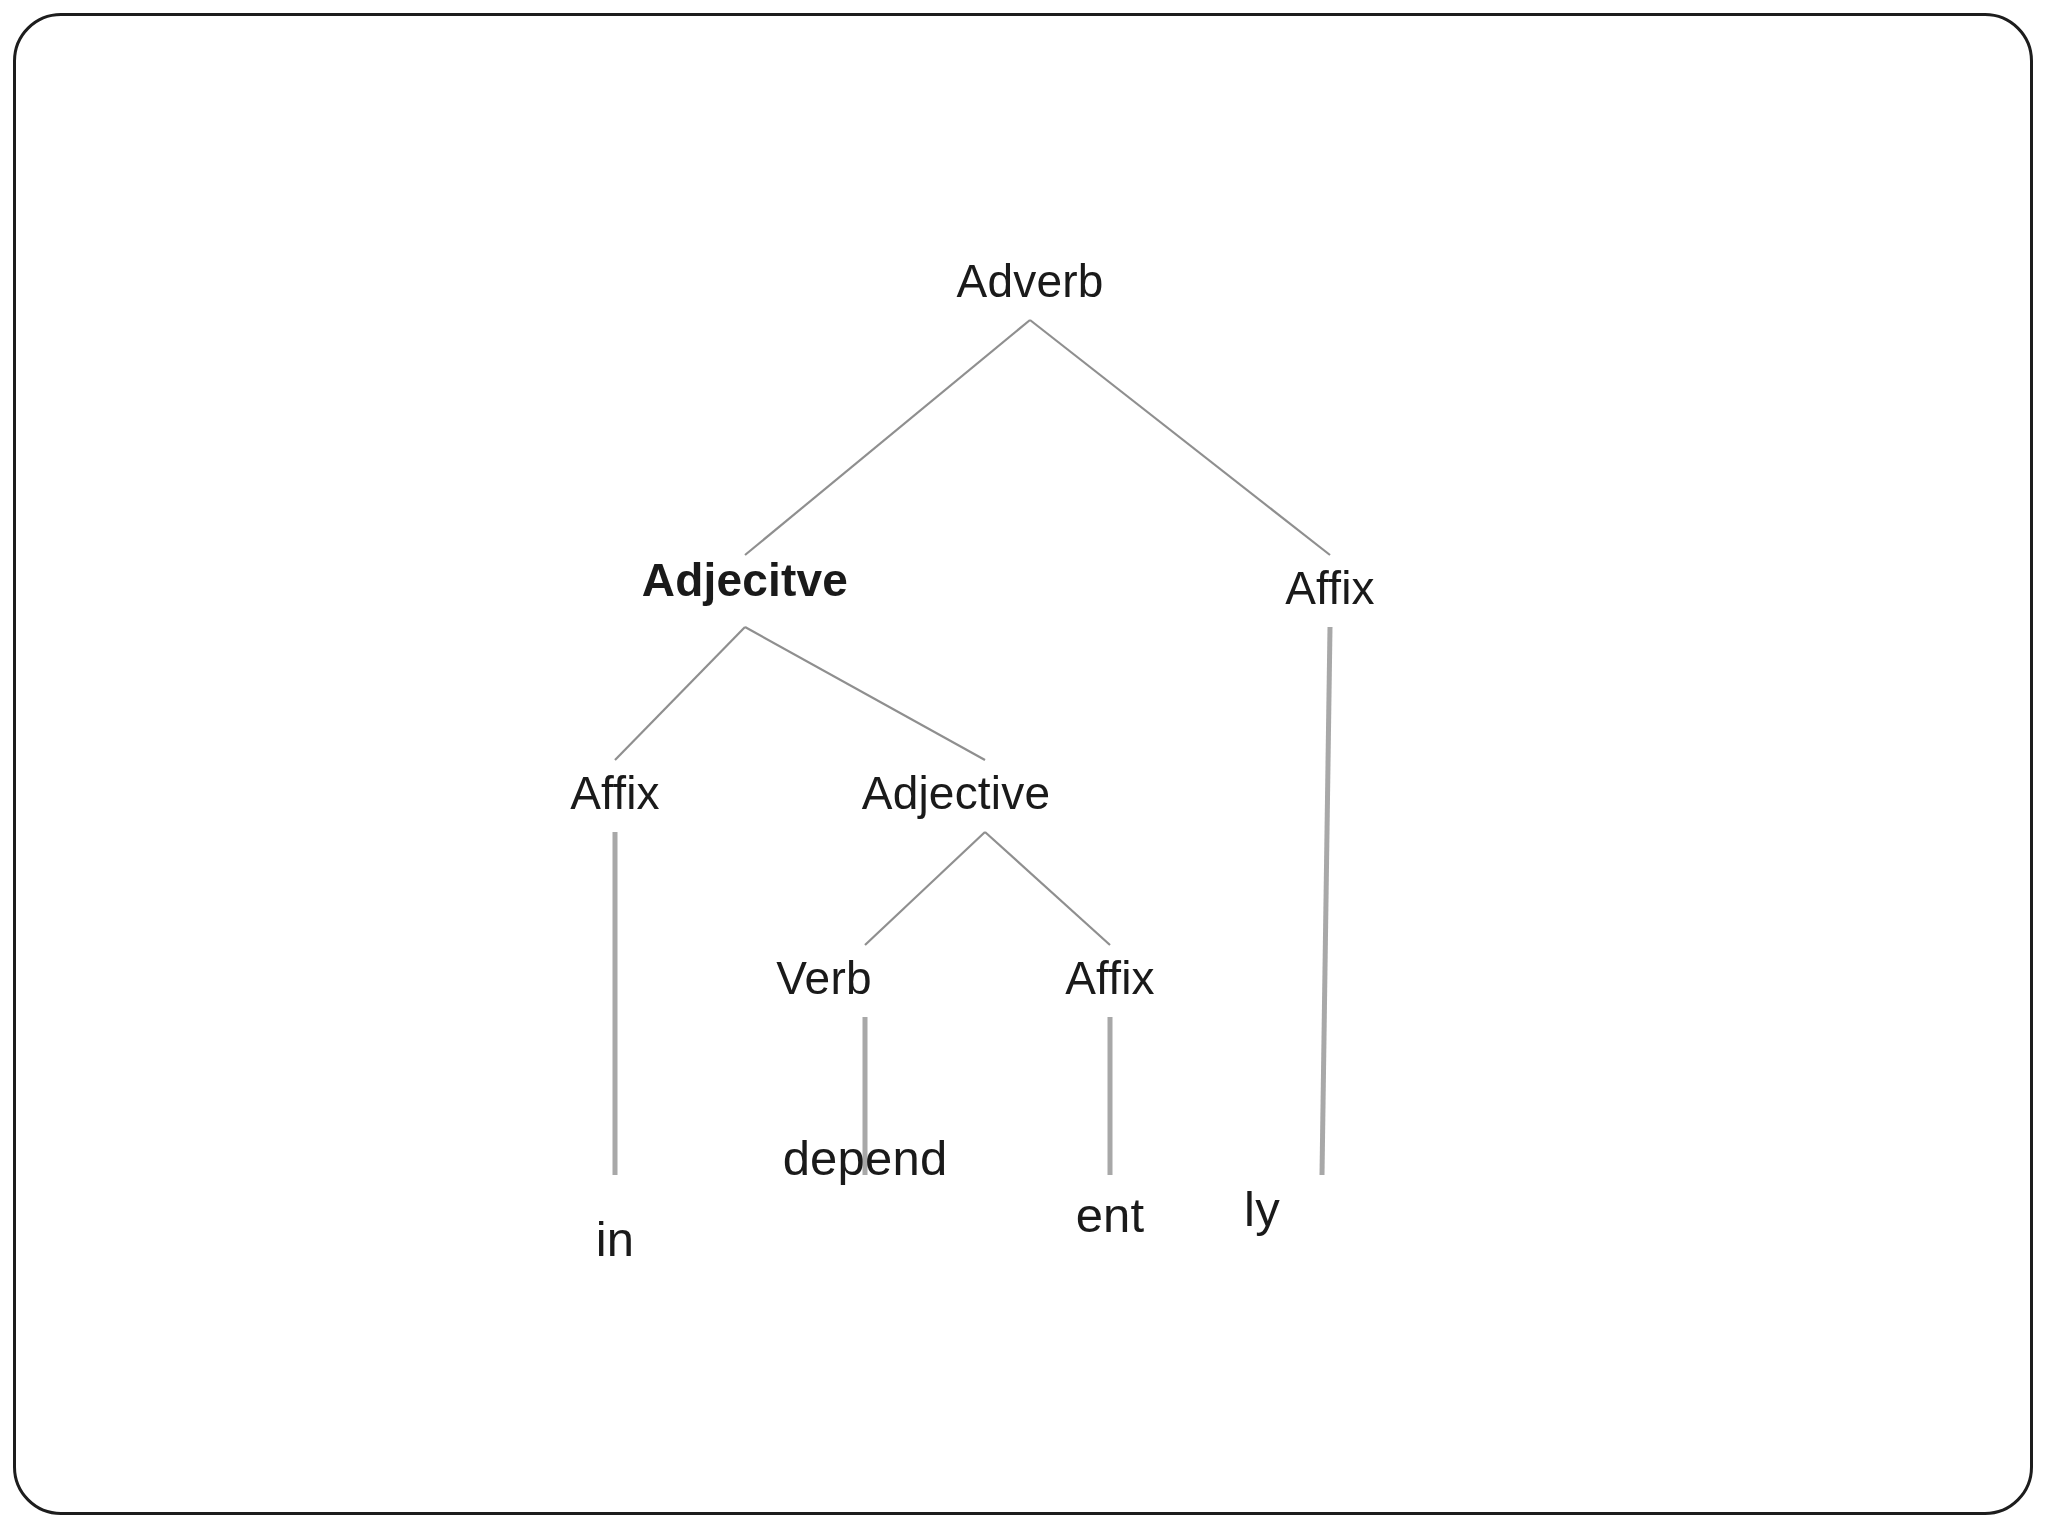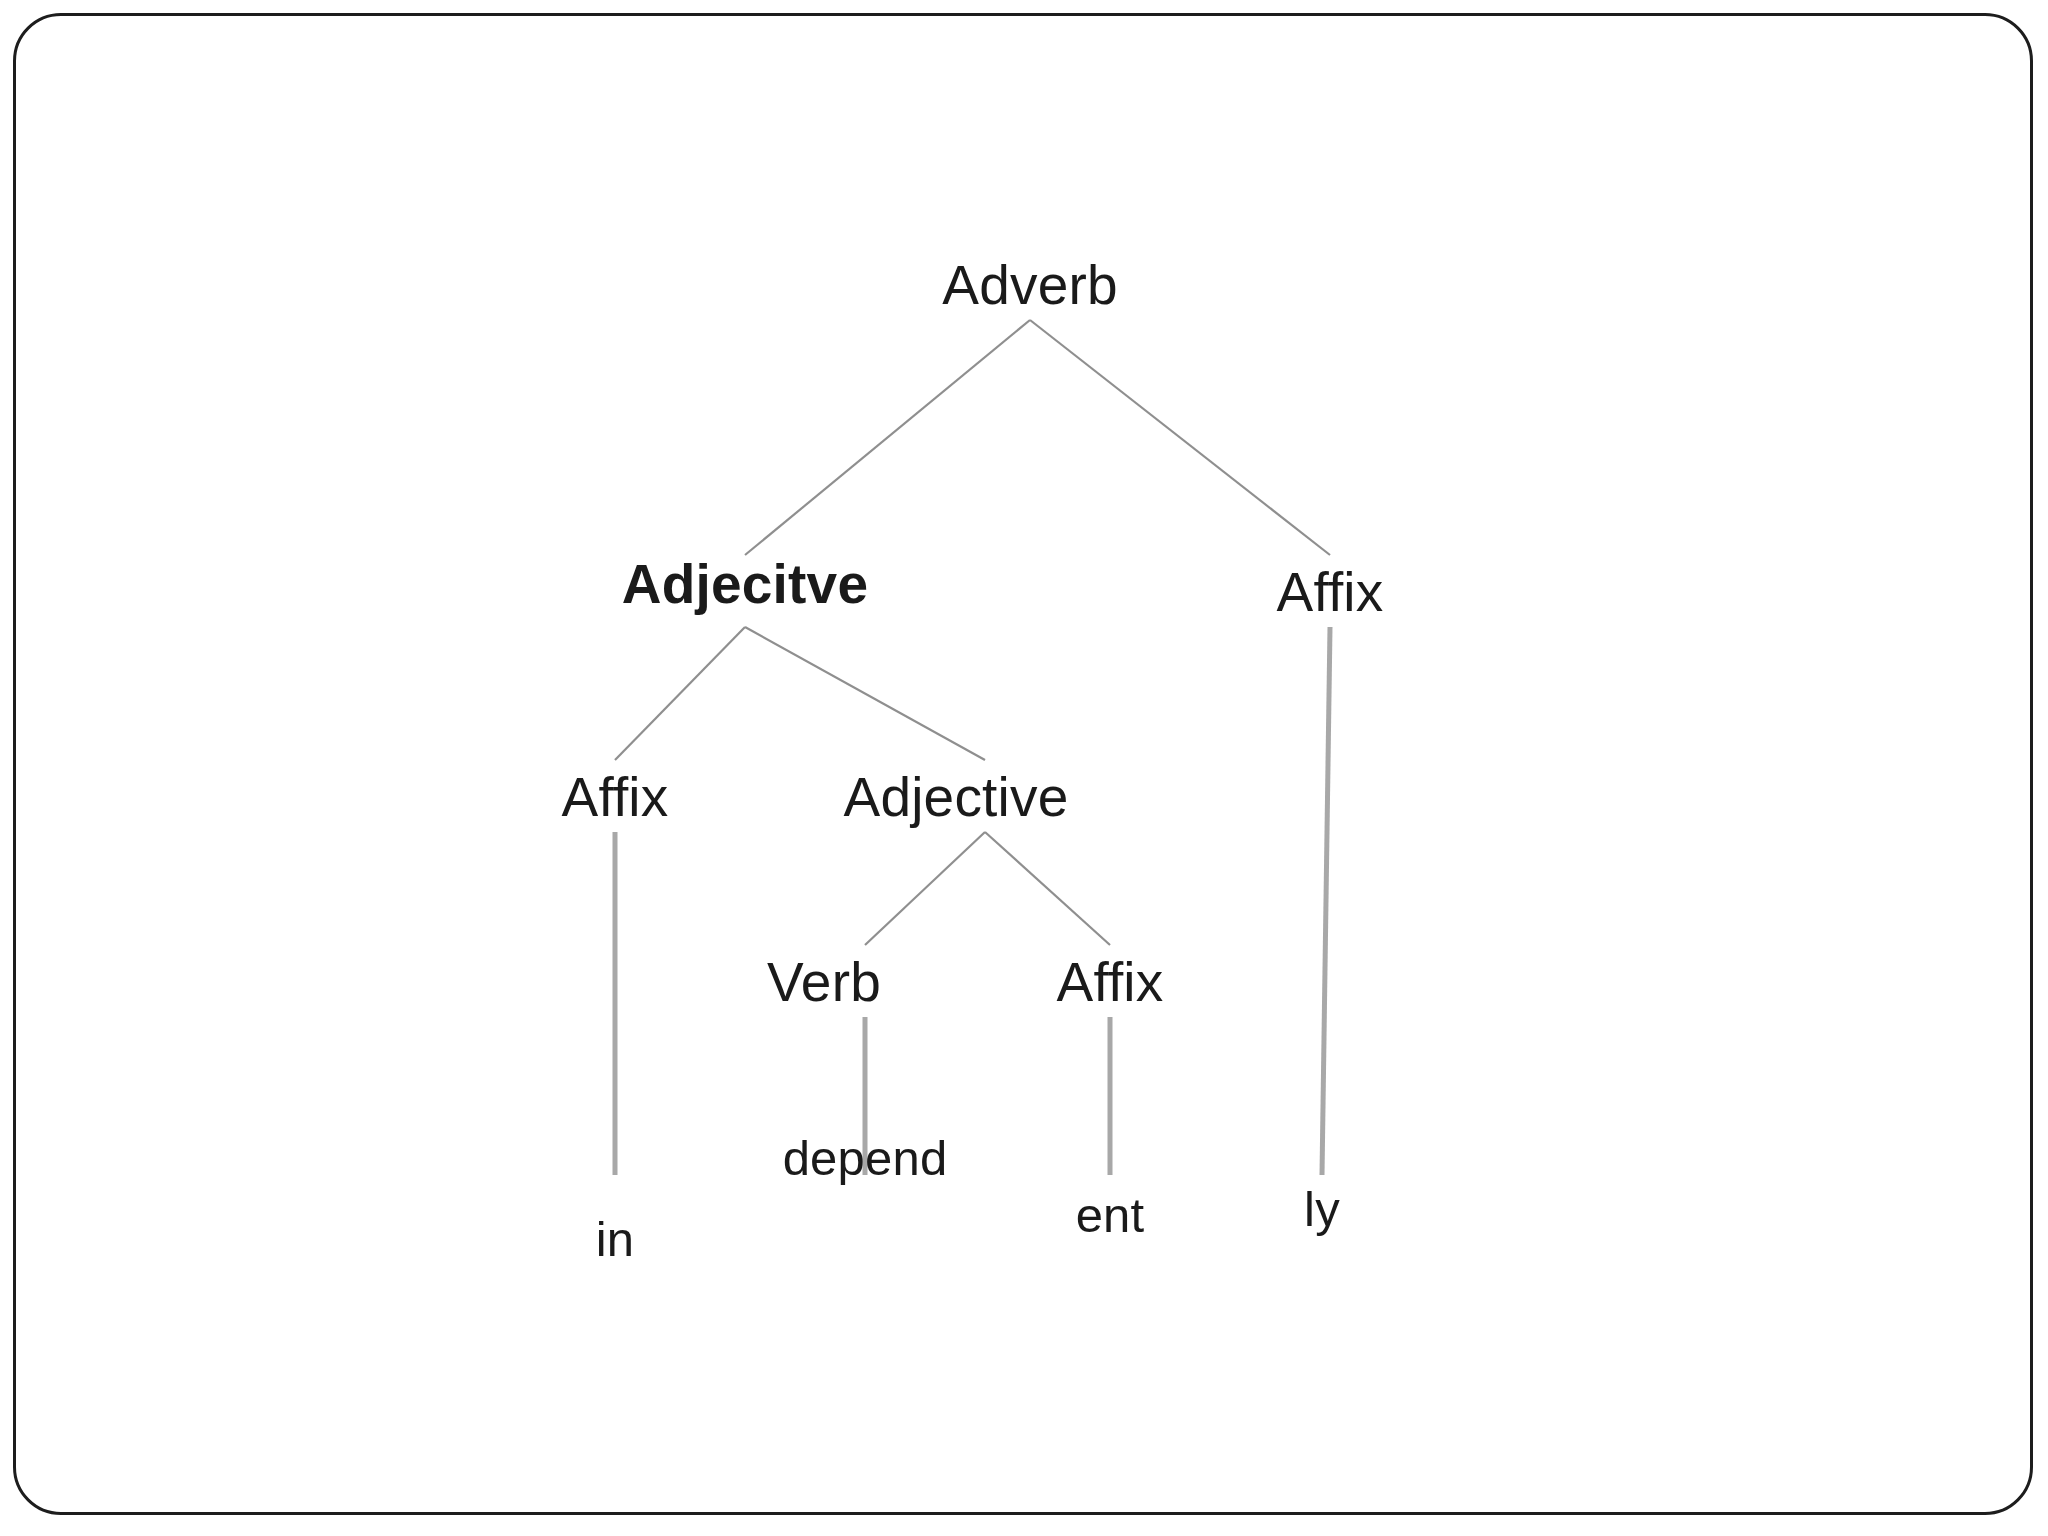--- a/index.html
+++ b/index.html
@@ -34,21 +34,21 @@
     position: absolute;
     left: 0;
     top: 0;
     width: 2048px;
     height: 1536px;
   }
   .node-label {
     position: absolute;
     color: #1a1a1a;
     font-family: "Liberation Sans", sans-serif;
-    font-size: 55px;
+    font-size: 46px;
     line-height: 1;
     white-space: nowrap;
     letter-spacing: 0.2px;
     transform: translateX(-50%);
   }
   .leaf-label {
     position: absolute;
     color: #1a1a1a;
     font-family: "Liberation Sans", sans-serif;
     font-size: 49px;
@@ -93,15 +93,15 @@
   <div class="node-label" style="left:824px; top:955px;">Verb</div>
 
   <div class="node-label" style="left:1110px; top:955px;">Affix</div>
 
   <div class="leaf-label" style="left:615px; top:1215px;">in</div>
 
   <div class="leaf-label" style="left:865px; top:1134px;">depend</div>
 
   <div class="leaf-label" style="left:1110px; top:1185px;margin-top:6px;">ent</div>
 
-  <div class="leaf-label" style="left:1322px; top:1185px;">ly</div>
+  <div class="leaf-label" style="left:1262px; top:1185px;">ly</div>
 
 </div>
 
 </body></html>

